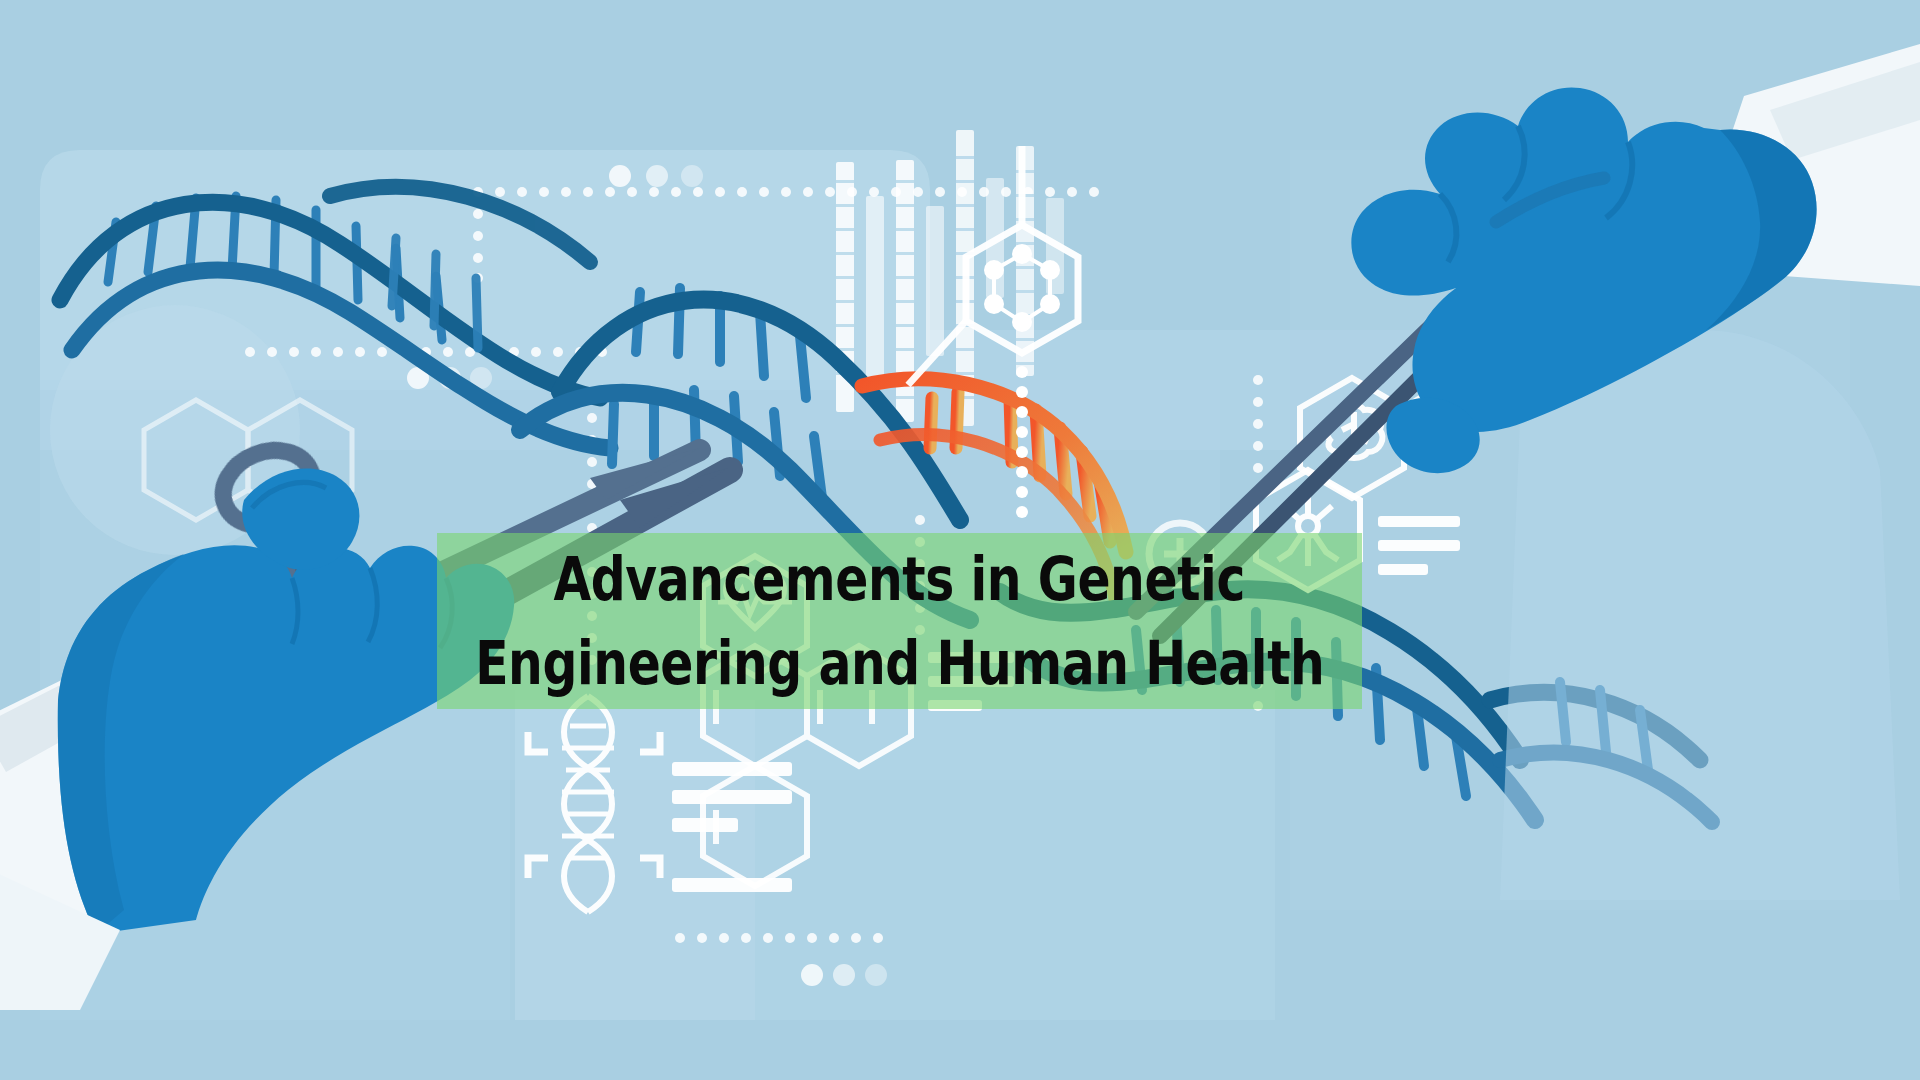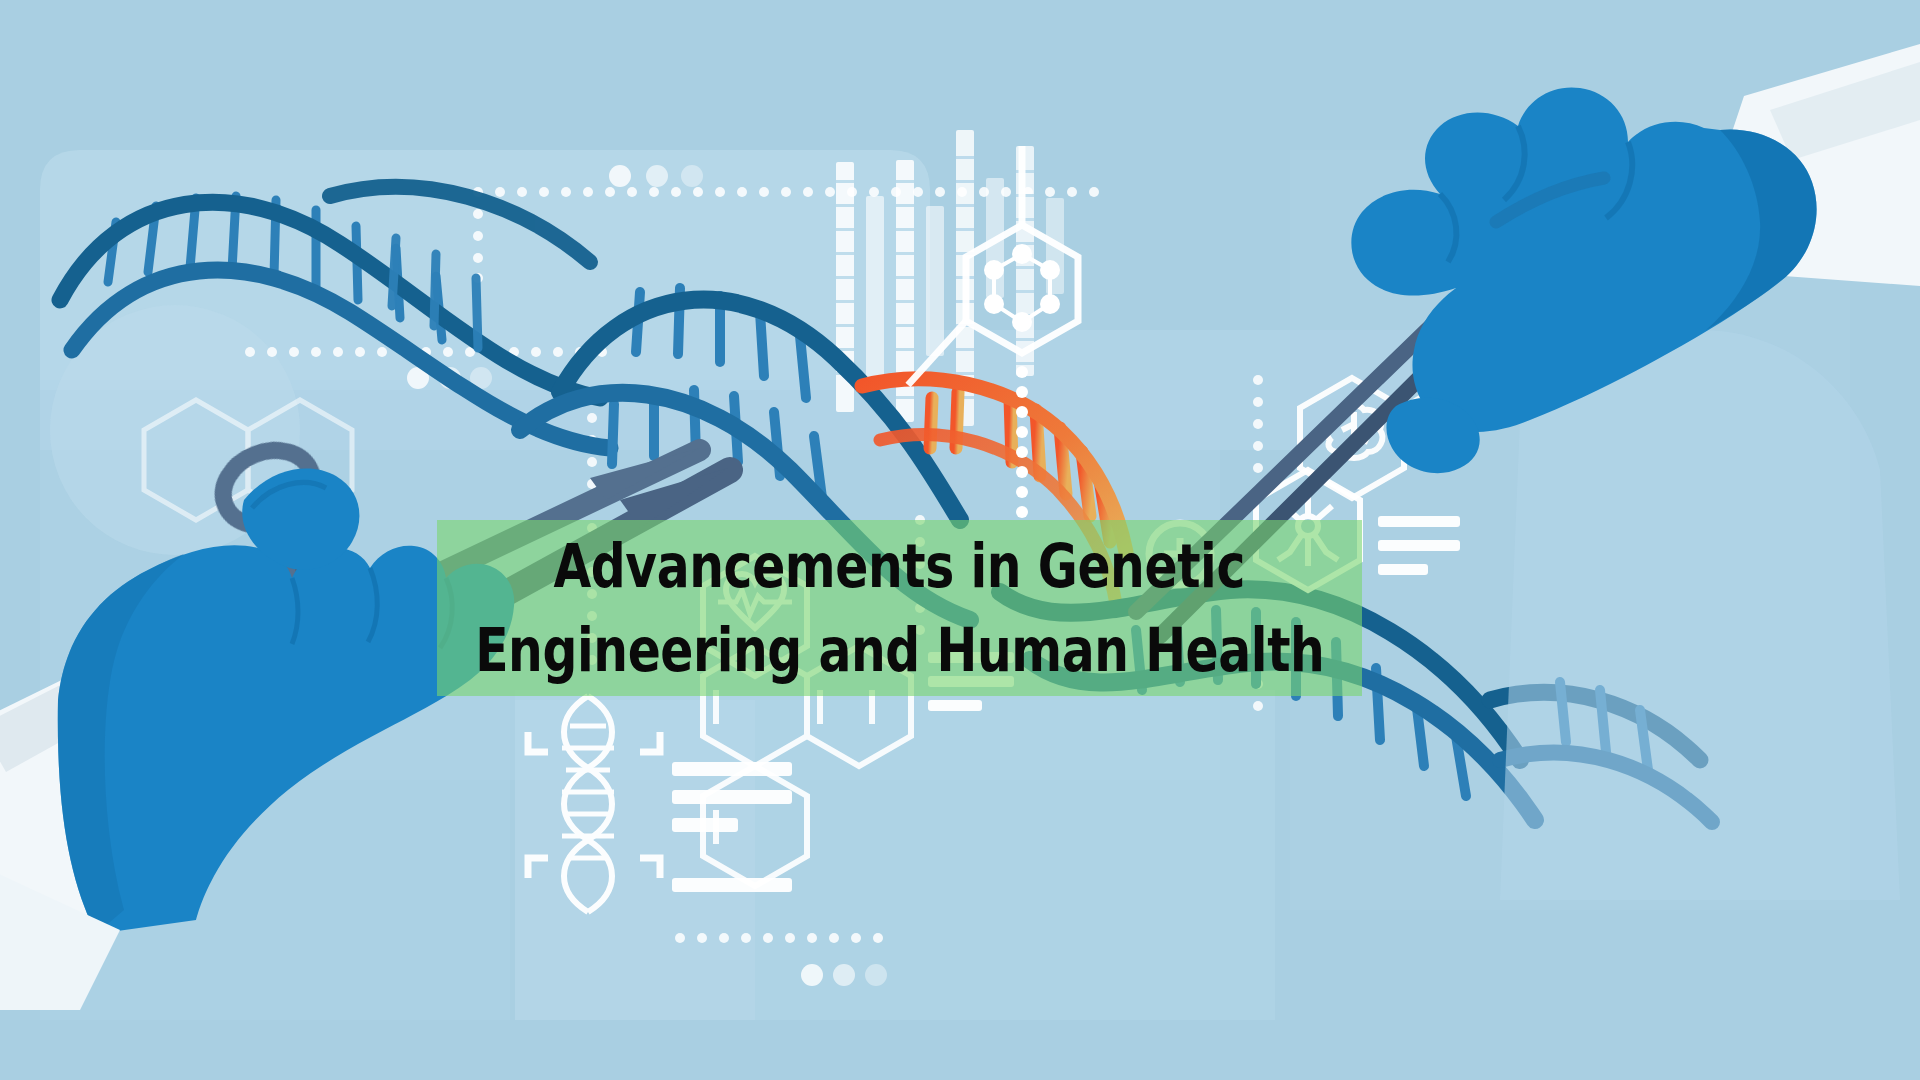--- a/index.html
+++ b/index.html
@@ -20,21 +20,21 @@
   }
   .layer {
     position: absolute;
     inset: 0;
     width: 1920px;
     height: 1080px;
   }
   #title-banner {
     position: absolute;
     left: 437px;
-    top: 520px;
+    top: 533px;
     width: 925px;
     height: 176px;
     background: rgba(122, 214, 110, 0.60);
     display: flex;
     flex-direction: column;
     align-items: center;
     justify-content: center;
     z-index: 40;
   }
   #title-banner .line {

